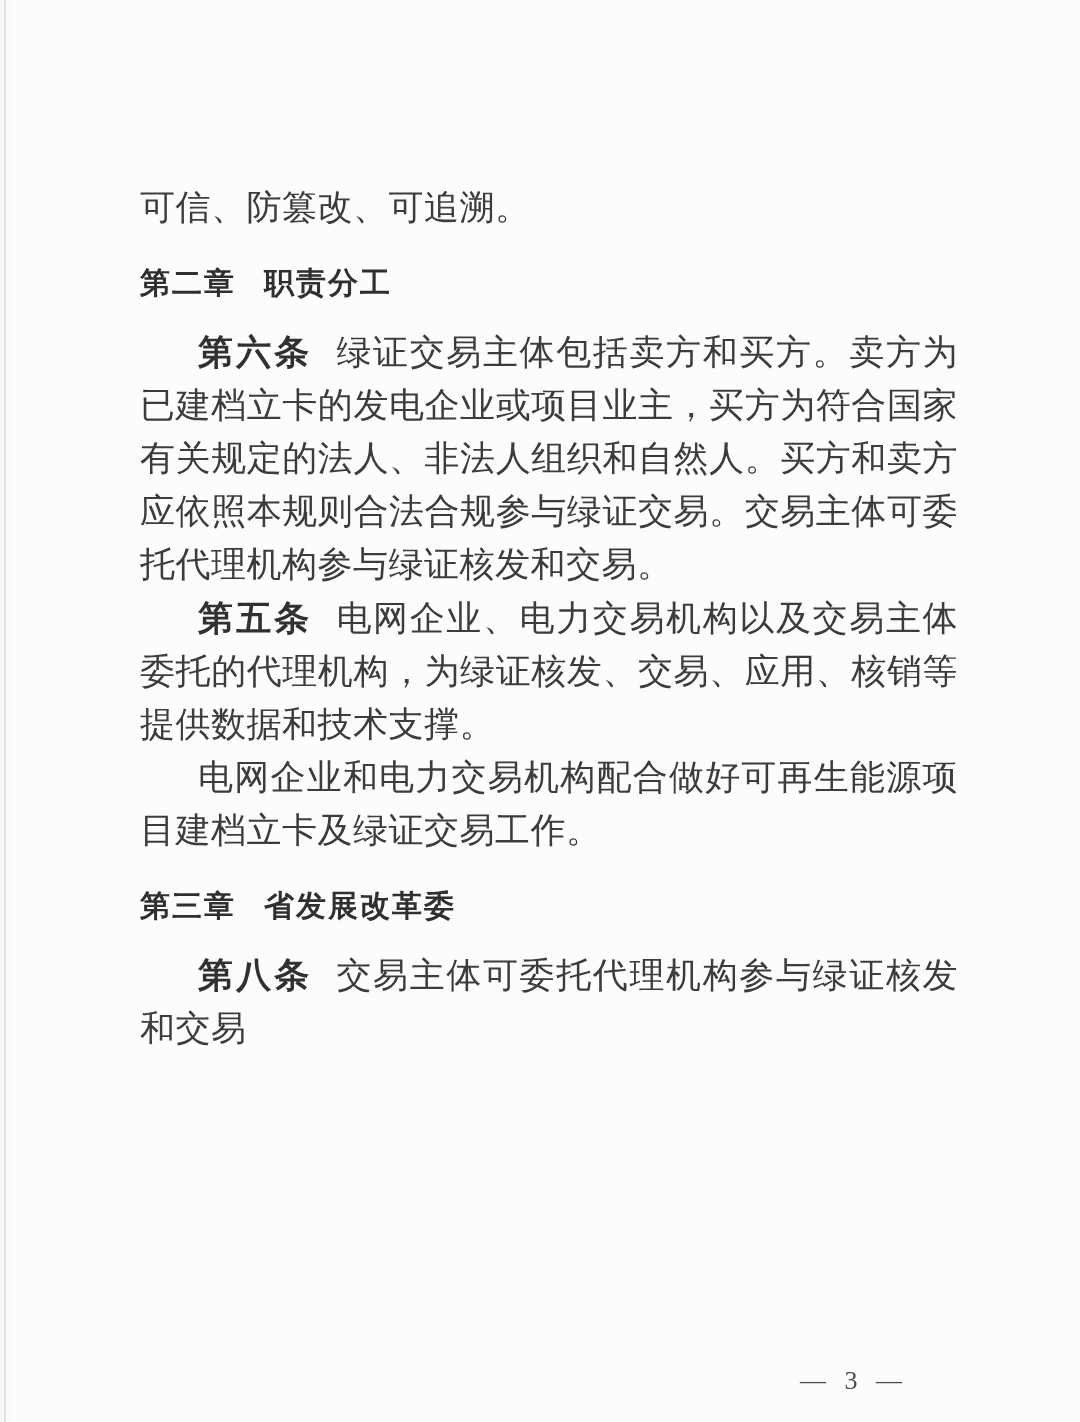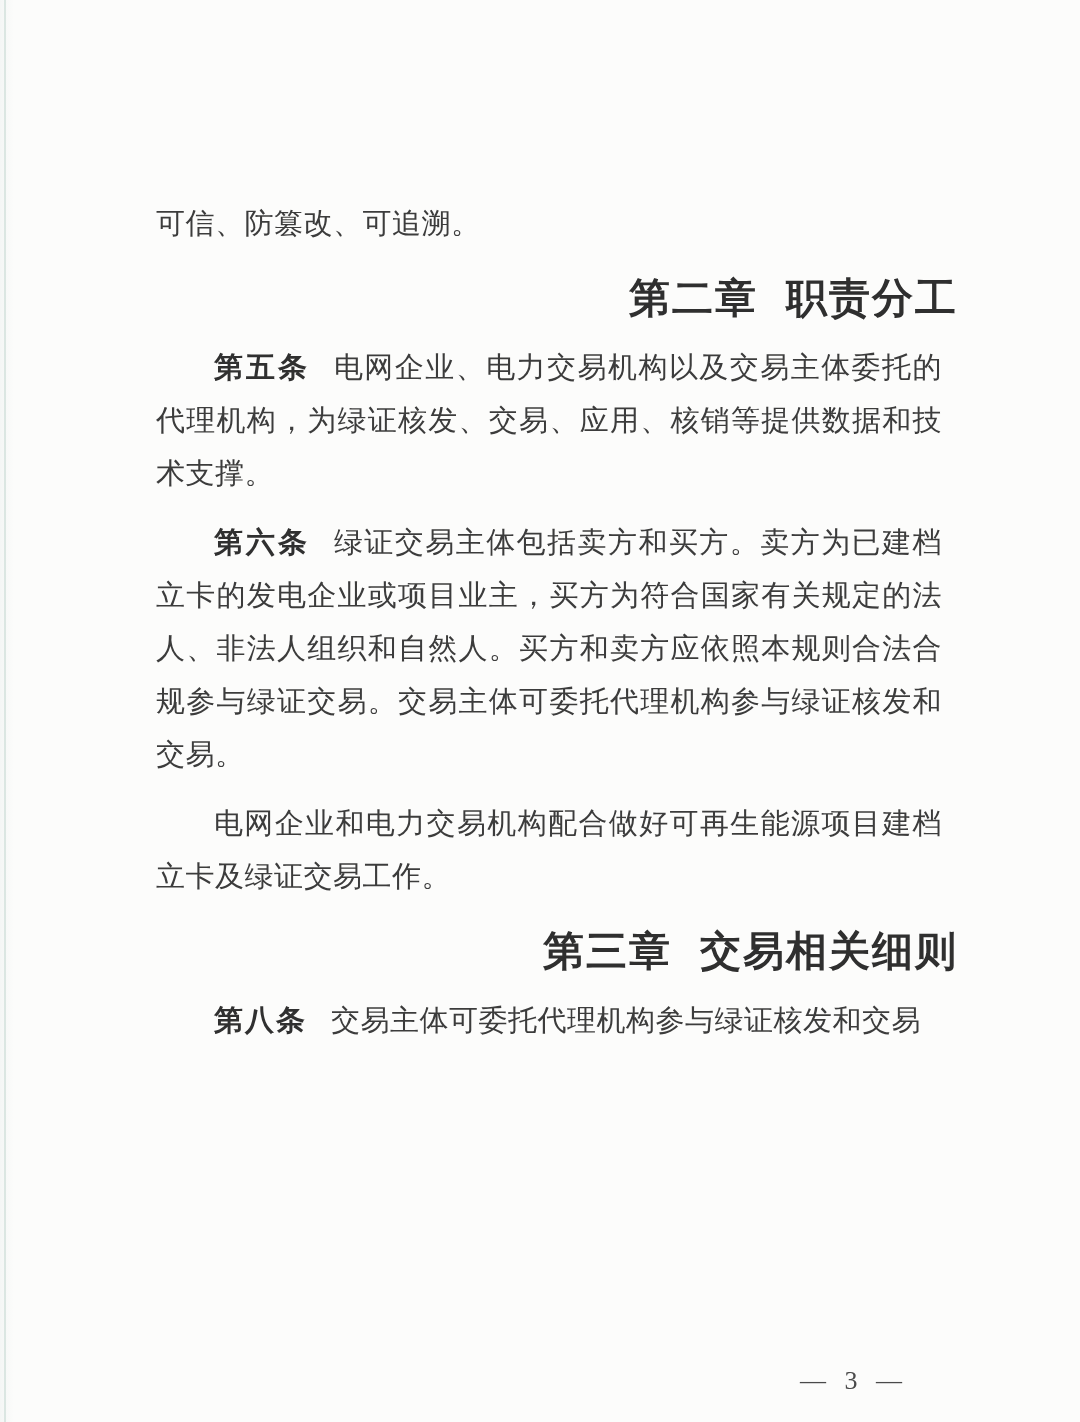--- a/index.html
+++ b/index.html
@@ -25,43 +25,43 @@
     background: #cfded9;
     opacity: 0.7;
   }
   .content {
     position: absolute;
     left: 140px;
     top: 181px;
     width: 818px;
   }
   p.body-par {
-    margin: 16px;
-    font-size: 29px;
+    margin: 0;
+    font-size: 35px;
     line-height: 53px;
     color: #3c3c3c;
     text-align: justify;
     letter-spacing: 0.5px;
   }
   p.indent {
     text-indent: 58px;
   }
   .lead {
     font-family: "Liberation Sans", "DejaVu Sans", sans-serif;
     font-weight: 700;
     color: #303030;
     letter-spacing: 2px;
     margin-right: 24px;
   }
   .chapter {
     margin: 22px 0 16px 0;
-    text-align: right;
+    text-align: left;
     font-family: "Liberation Sans", "DejaVu Sans", sans-serif;
     font-weight: 700;
-    font-size: 41px;
+    font-size: 30px;
     line-height: 53px;
     color: #2f2f2f;
     letter-spacing: 2px;
   }
   .chapter .chapter-num {
     margin-right: 28px;
   }
   .page-number {
     position: absolute;
     top: 1364px;
@@ -79,28 +79,28 @@
 <div class="page" style="background: linear-gradient(90deg, rgb(244, 246, 245) 0px, rgb(252, 252, 251) 14px) rgb(252, 252, 251);">
   <div class="scan-edge"></div>
 
   <div class="content">
 
     <p class="body-par">可信、防篡改、可追溯。</p>
 
     <p class="chapter"><span class="chapter-num">第二章</span><span>职责分工</span></p>
 
 
+    <p class="body-par indent"><span class="lead">第六条</span><span>绿证交易主体包括卖方和买方。卖方为已建档立卡的发电企业或项目业主，买方为符合国家有关规定的法人、非法人组织和自然人。买方和卖方应依照本规则合法合规参与绿证交易。交易主体可委托代理机构参与绿证核发和交易。</span></p>
+
     <p class="body-par indent"><span class="lead">第五条</span><span>电网企业、电力交易机构以及交易主体委托的代理机构，为绿证核发、交易、应用、核销等提供数据和技术支撑。</span></p>
-
-    <p class="body-par indent"><span class="lead">第六条</span><span>绿证交易主体包括卖方和买方。卖方为已建档立卡的发电企业或项目业主，买方为符合国家有关规定的法人、非法人组织和自然人。买方和卖方应依照本规则合法合规参与绿证交易。交易主体可委托代理机构参与绿证核发和交易。</span></p>
 
 
     <p class="body-par indent">电网企业和电力交易机构配合做好可再生能源项目建档立卡及绿证交易工作。</p>
 
 
-    <p class="chapter"><span class="chapter-num">第三章</span><span>交易相关细则</span></p>
+    <p class="chapter"><span class="chapter-num">第三章</span><span>省发展改革委</span></p>
 
     <p class="body-par indent"><span class="lead">第八条</span><span>交易主体可委托代理机构参与绿证核发和交易</span></p>
 
   </div>
 
   <div class="page-number">— 3 —</div>
 </div>
 
 </body></html>

